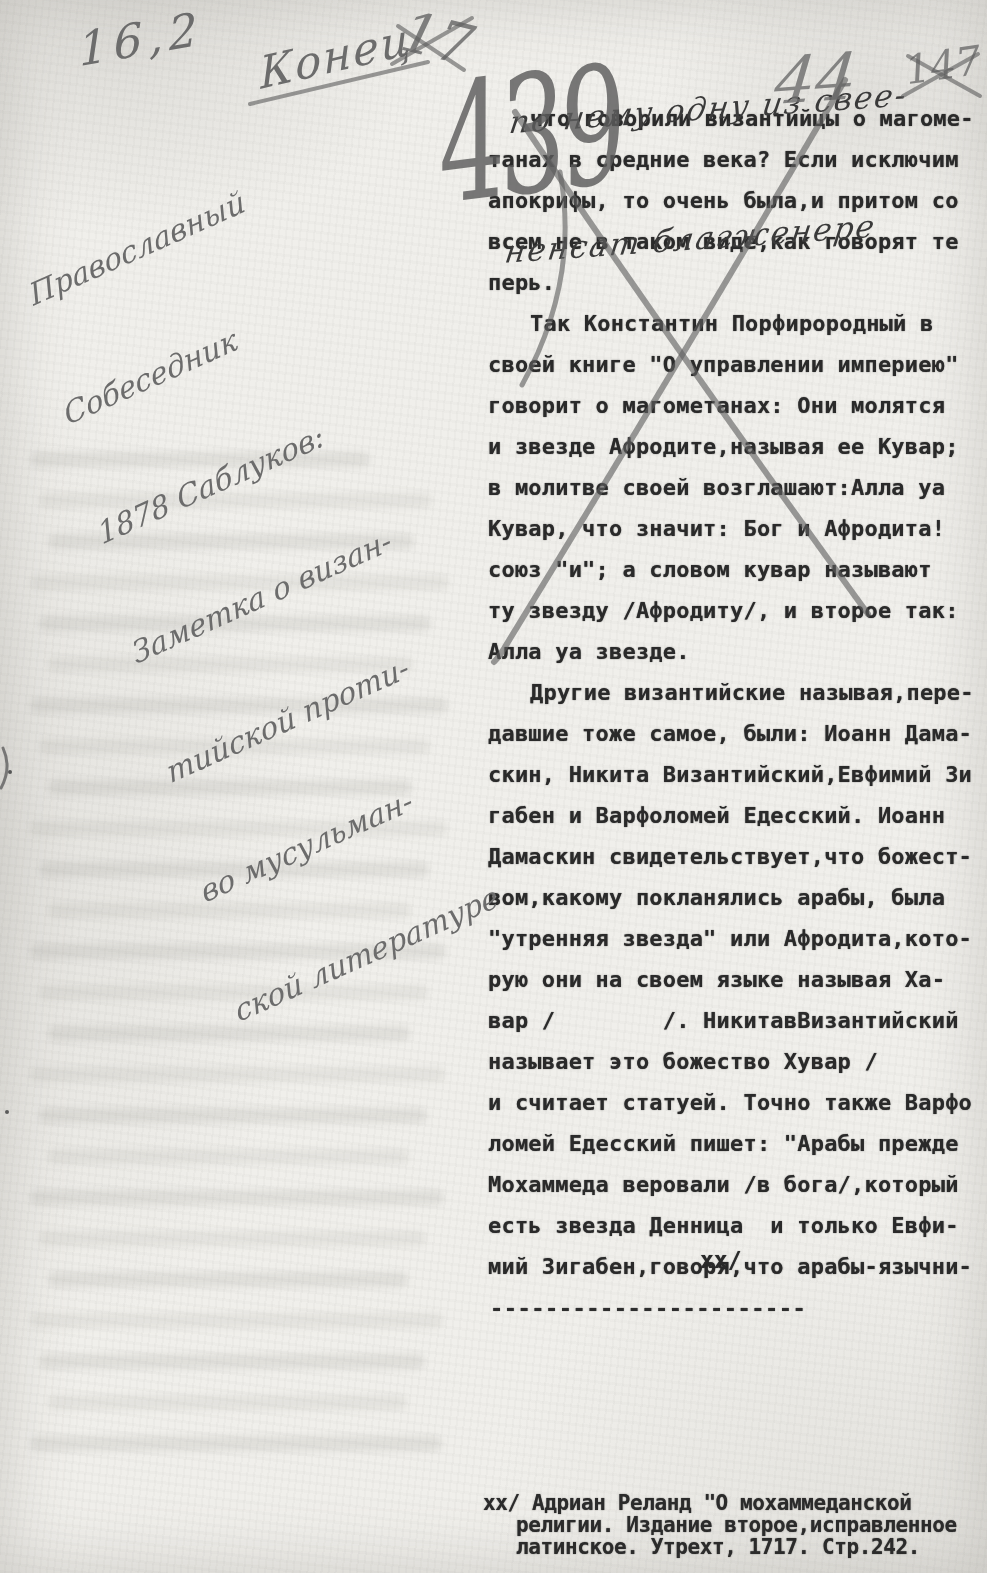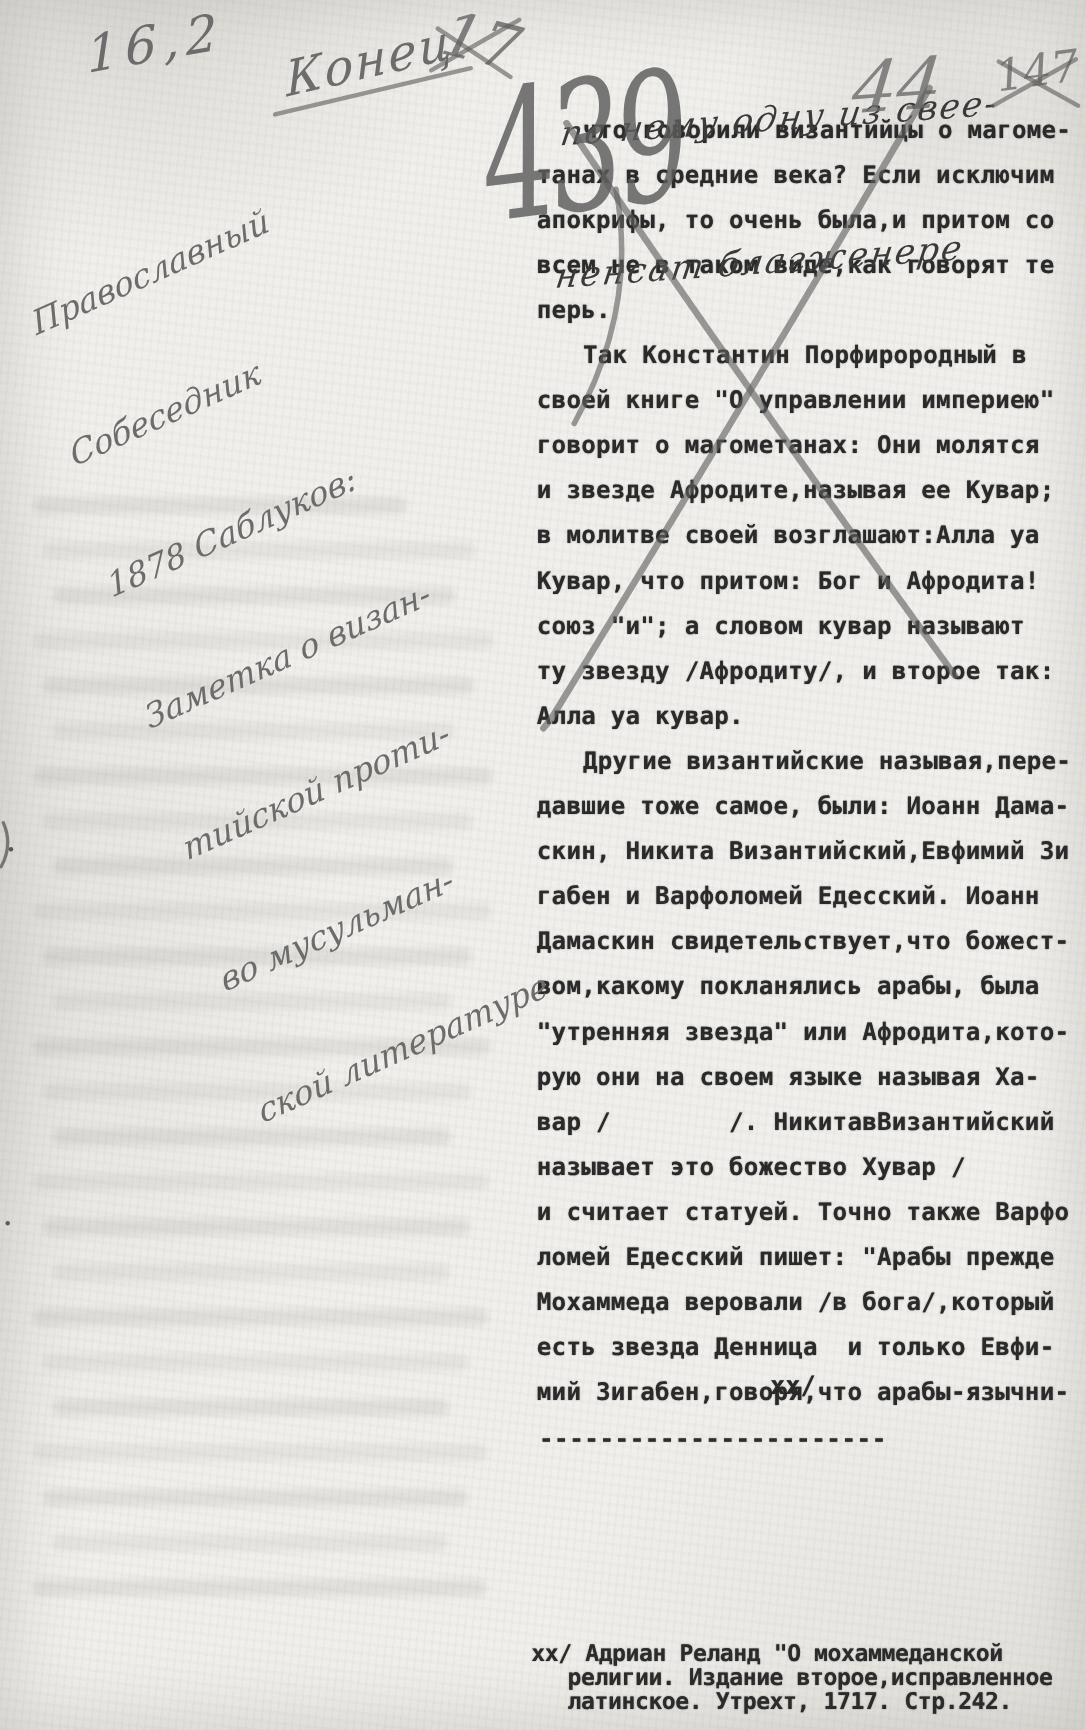--- a/index.html
+++ b/index.html
@@ -128,24 +128,24 @@
     <div class="tline ind">что говорили византийцы о магоме-</div>
     <div class="tline">танах в средние века? Если исключим</div>
     <div class="tline">апокрифы, то очень была,и притом со</div>
     <div class="tline">всем не в таком виде,как говорят те</div>
     <div class="tline">перь.</div>
     <div class="tline ind">Так Константин Порфирородный в</div>
     <div class="tline">своей книге "О управлении империею"</div>
     <div class="tline">говорит о магометанах: Они молятся</div>
     <div class="tline">и звезде Афродите,называя ее Кувар;</div>
     <div class="tline">в молитве своей возглашают:Алла уа</div>
-    <div class="tline">Кувар, что притом: Бог и Афродита!</div>
+    <div class="tline">Кувар, что значит: Бог и Афродита!</div>
     <div class="tline">союз "и"; а словом кувар называют</div>
     <div class="tline">ту звезду /Афродиту/, и второе так:</div>
-    <div class="tline">Алла уа кувар.</div>
+    <div class="tline">Алла уа звезде.</div>
     <div class="tline ind">Другие византийские называя,пере-</div>
     <div class="tline">давшие тоже самое, были: Иоанн Дама-</div>
     <div class="tline">скин, Никита Византийский,Евфимий Зи</div>
     <div class="tline">габен и Варфоломей Едесский. Иоанн</div>
     <div class="tline">Дамаскин свидетельствует,что божест-</div>
     <div class="tline">вом,какому покланялись арабы, была</div>
     <div class="tline">"утренняя звезда" или Афродита,кото-</div>
     <div class="tline">рую они на своем языке называя Ха-</div>
     <div class="tline">вар /        /. НикитавВизантийский</div>
     <div class="tline">называет это божество Хувар /</div>

